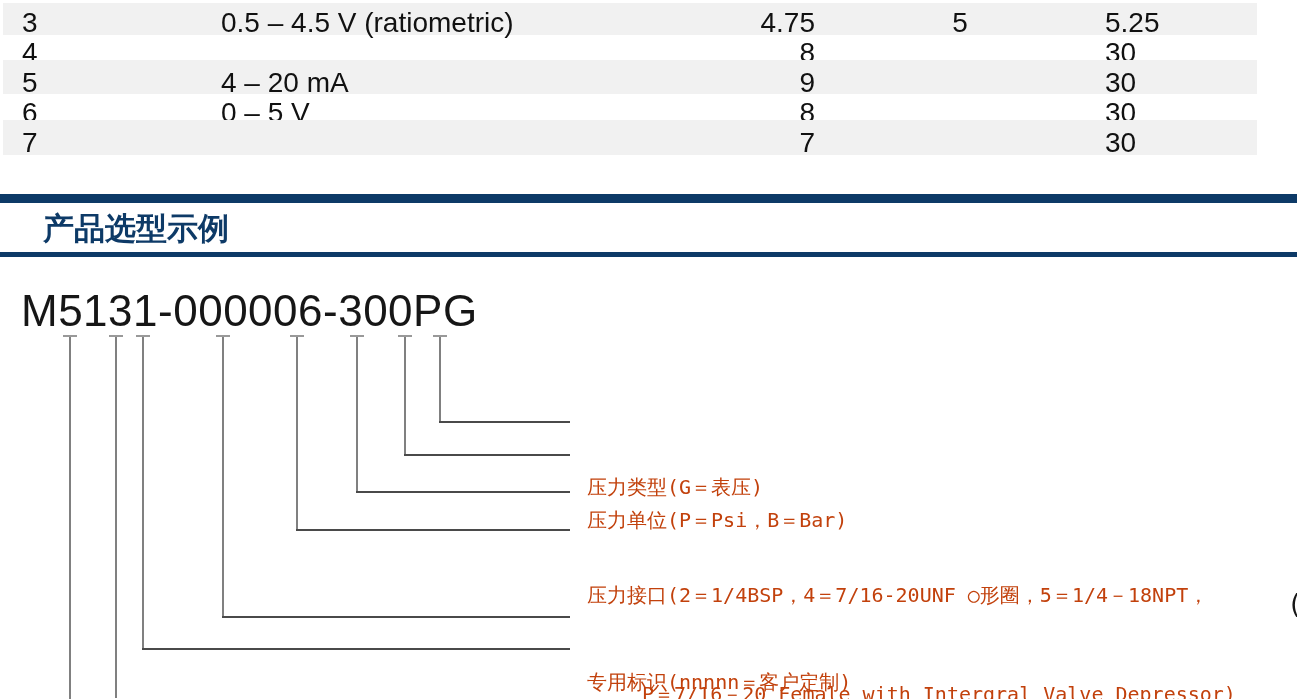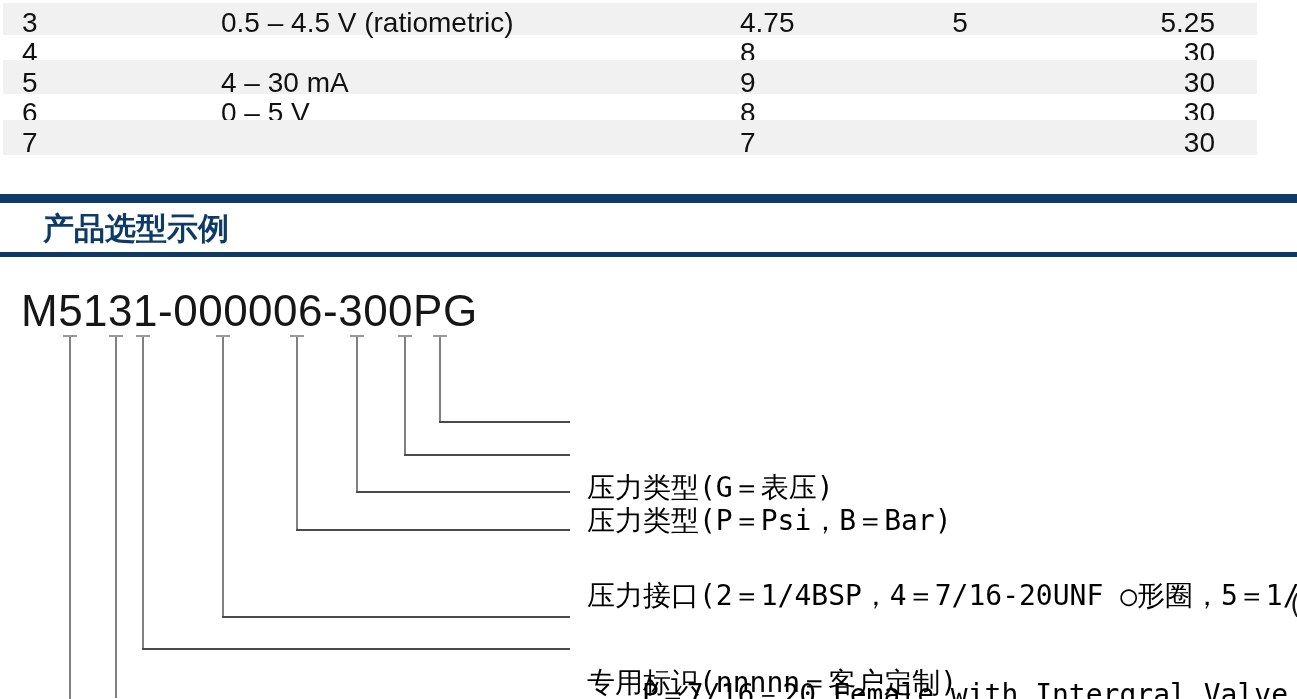--- a/index.html
+++ b/index.html
@@ -29,23 +29,23 @@
     height: 30px;
     line-height: 30px;
     font-size: 28px;
     white-space: nowrap;
   }
   .r3 { top: 8px; }  .r4 { top: 38px; } .r5 { top: 68px; }
   .r6 { top: 98px; } .r7 { top: 128px; }
   .cell { position: absolute; top: 0; height: 30px; }
   .c-no  { left: 22px;   width: 90px;  }
   .c-out { left: 221px;  width: 470px; }
-  .c-min { left: 740px;  width: 110px; text-align: left; }
+  .c-min { left: 705px;  width: 110px; text-align: right; }
   .c-typ { left: 905px;  width: 110px; text-align: center; }
-  .c-max { left: 1105px; width: 110px; text-align: right; }
+  .c-max { left: 1105px; width: 110px; text-align: left; }
   
   .bar { position: absolute; left: 0; width: 1297px; background: var(--navy, #0d3a67); }
   .bar-top    { top: 194px; height: 9px; }
   .bar-bottom { top: 252px; height: 5px; }
   .sec-title {
     position: absolute;
     left: 3px; top: 207px;
     height: 44px; line-height: 44px;
     font-size: 31px;
     font-weight: bold;
@@ -76,24 +76,24 @@
   }
   .hline {
     position: absolute;
     height: 2px;
     background: var(--line-dark, #4a4a4a);
   }
   .callout {
     position: absolute;
     left: 587px;
     font-family: "DejaVu Sans Mono", monospace;
-    font-size: 28px;
+    font-size: 20px;
     line-height: 33px;
     white-space: pre;
-    color: #000000;
+    color: #c2410c;
   }
   .callout span { display: block; }
   .ind55  { padding-left: 55px;  }
   .edge-frag {
     position: absolute;
     left: 1287px; top: 589px;
     font-family: "DejaVu Sans Mono", monospace;
     font-size: 26px;
     color: #161616;
   }
@@ -117,21 +117,21 @@
     <div class="trow r4">
       <span class="cell c-no">4</span>
       <span class="cell c-min">8</span>
       <span class="cell c-max">30</span>
     </div>
 
     <div class="stripe s2"></div>
 
     <div class="trow r5">
       <span class="cell c-no">5</span>
-      <span class="cell c-out">4 – 30 mA</span>
+      <span class="cell c-out">4 – 20 mA</span>
       <span class="cell c-min">9</span>
       <span class="cell c-max">30</span>
     </div>
 
     <div class="trow r6">
       <span class="cell c-no">6</span>
       <span class="cell c-out">0 – 5 V</span>
       <span class="cell c-min">8</span>
       <span class="cell c-max">30</span>
     </div>
@@ -173,21 +173,21 @@
   <div class="hline" style="left:404px; top:454px; width:166px"></div>
   <div class="hline" style="left:356px; top:491px; width:214px"></div>
   <div class="hline" style="left:296px; top:529px; width:274px"></div>
   <div class="hline" style="left:222px; top:616px; width:348px"></div>
   <div class="hline" style="left:142px; top:648px; width:428px"></div>
 
   <div class="callout" style="top:405px">
     <span>压力类型(G＝表压)</span>
   </div>
   <div class="callout" style="top:438px">
-    <span>压力类型(P＝Psi，B＝Bar)</span>
+    <span>压力单位(P＝Psi，B＝Bar)</span>
   </div>
   <div class="callout" style="top:513px">
     <span>压力接口(2＝1/4BSP，4＝7/16-20UNF ○形圈，5＝1/4－18NPT，</span>
     <span class="ind55">P＝7/16－20 Female with Intergral Valve Depressor)</span>
   </div>
   <div class="callout" style="top:600px">
     <span>专用标识(nnnnn＝客户定制)</span>
   </div>
   <div class="callout" style="top:632px">
     <span>电气连接(1＝2英尺电缆，4＝Packard连接器，5＝Bendix连接器，</span>

